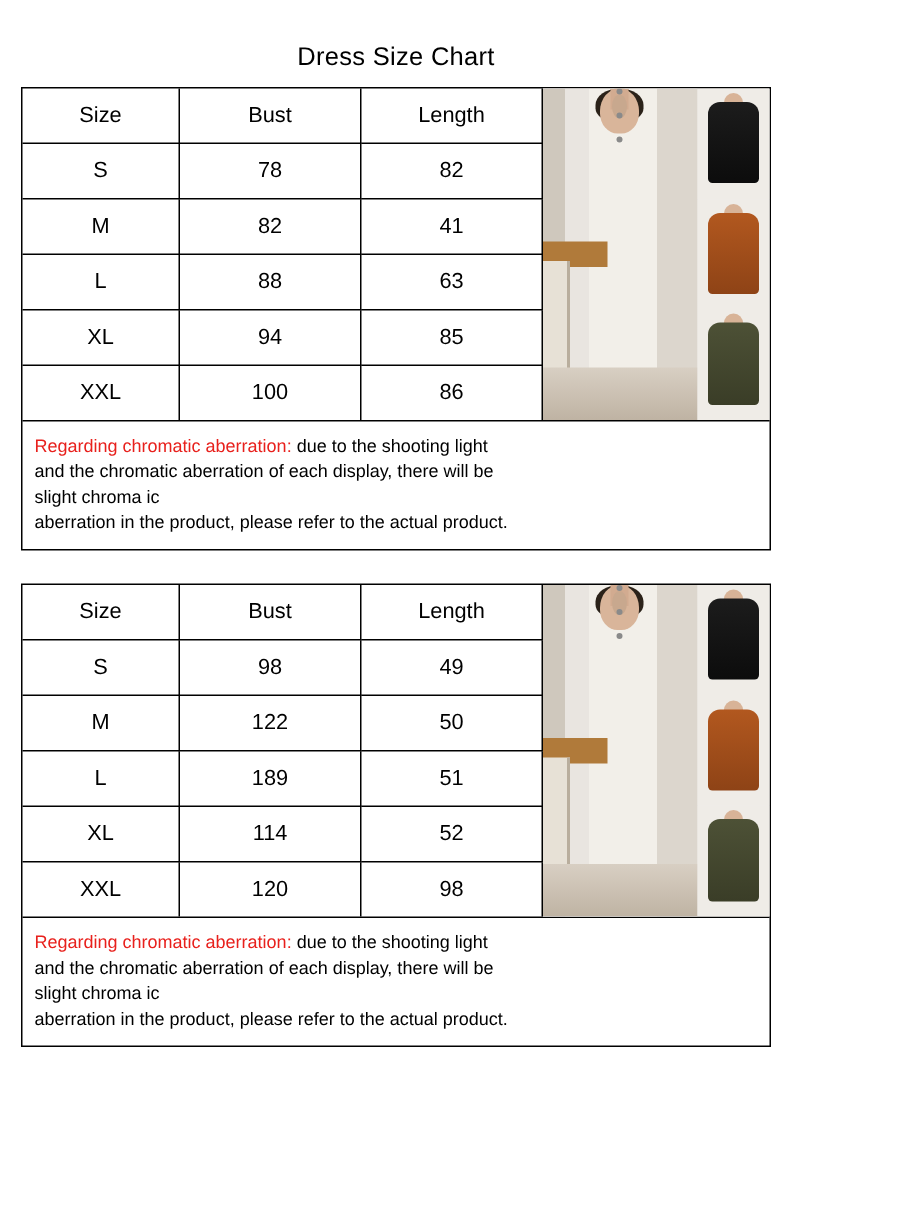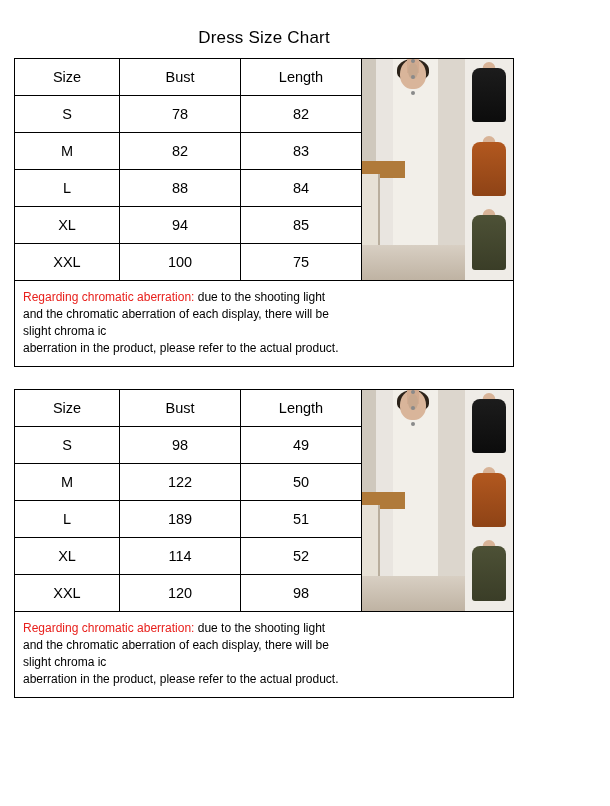--- a/index.html
+++ b/index.html
@@ -207,36 +207,36 @@
             <th>Length</th>
           </tr>
           <tr>
             <td>S</td>
             <td>78</td>
             <td>82</td>
           </tr>
           <tr>
             <td>M</td>
             <td>82</td>
-            <td>83</td>
+            <td>41</td>
           </tr>
           <tr>
             <td>L</td>
             <td>88</td>
-            <td>84</td>
+            <td>63</td>
           </tr>
           <tr>
             <td>XL</td>
             <td>94</td>
             <td>85</td>
           </tr>
           <tr>
             <td>XXL</td>
             <td>100</td>
-            <td>75</td>
+            <td>86</td>
           </tr>
         </tbody>
           </table>
 
         <div class="photo-cell">
           <div class="photo-inner">
             <div class="pane pane-main">
               <div class="bg-wall"></div>
               <div class="bg-counter"></div>
               <div class="bg-door"></div>

